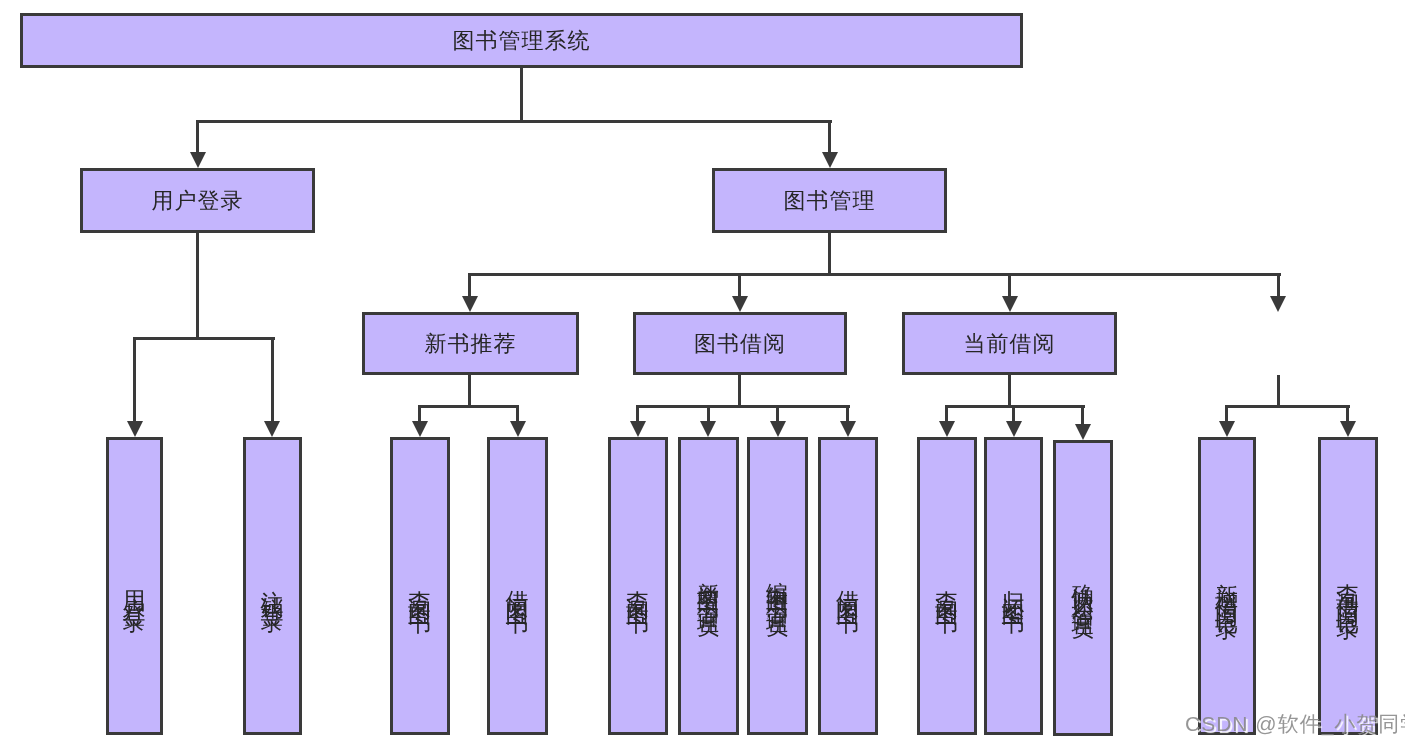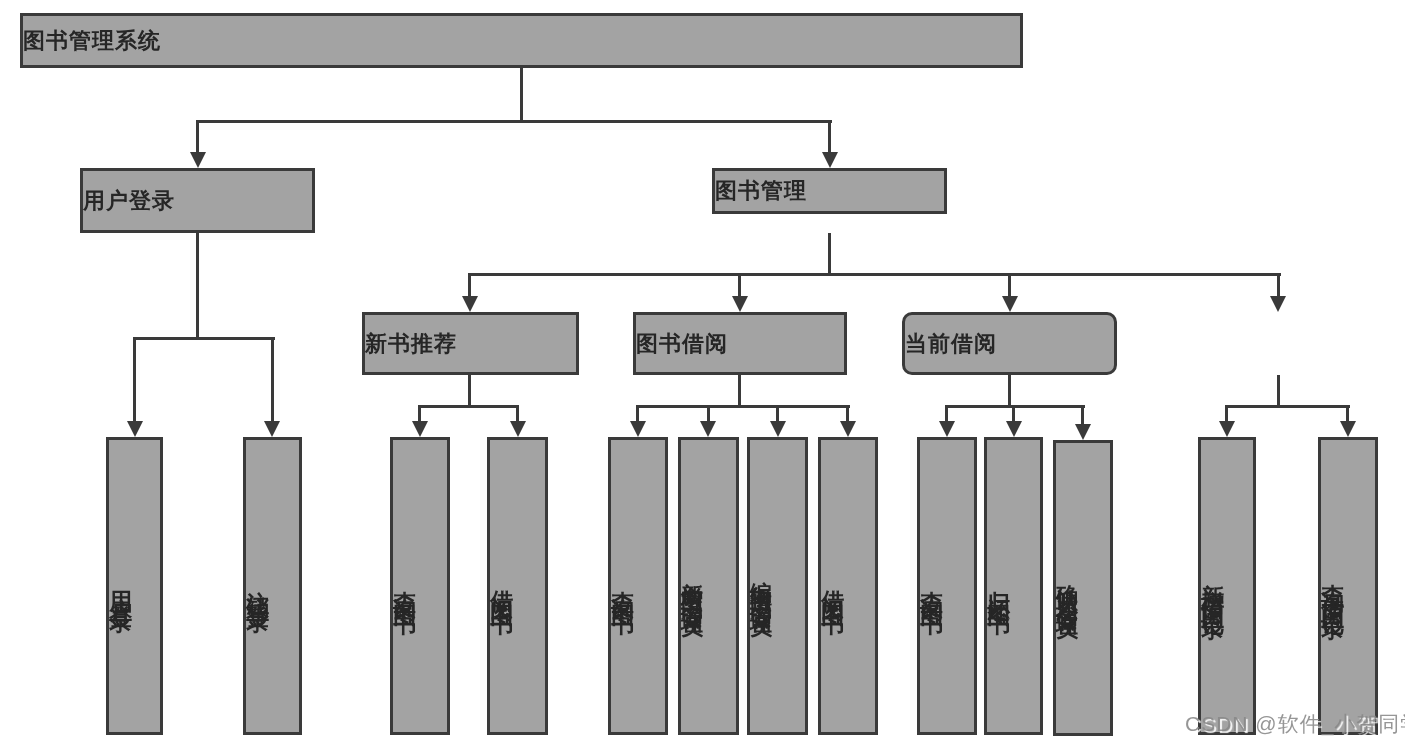--- a/index.html
+++ b/index.html
@@ -13,25 +13,25 @@
     height: 747px;
     background: #ffffff;
     overflow: hidden;
     font-family: "Liberation Sans", "DejaVu Sans", sans-serif;
     color: #262626;
   }
   .node {
     position: absolute;
     box-sizing: border-box;
     border: 3px solid #3a3a3a;
-    background: #a3a3a3;
+    background: #c4b5fd;
     display: flex;
     align-items: center;
+    justify-content: center;
     text-align: center;
-    font-weight: bold;
   }
   .hnode { font-size: 22px; letter-spacing: 1px; }
   .vnode span {
     writing-mode: vertical-rl;
     line-height: 1.05;
     font-size: 23px;
     letter-spacing: 7px;
   }
   .vnode.tight span {
     font-size: 22px;
@@ -73,21 +73,21 @@
   <div class="line" style="left:520px; top:68px; width:3px; height:55px;"></div>
   <div class="line" style="left:196px; top:120px; width:636px; height:3px;"></div>
   <div class="line" style="left:196px; top:123px; width:3px; height:31px;"></div>
   <div class="arr" style="left:190px; top:152px;"></div>
   <div class="line" style="left:828px; top:123px; width:3px; height:31px;"></div>
   <div class="arr" style="left:822px; top:152px;"></div>
 
   <div class="node hnode" style="left:80px; top:168px; width:235px; height:65px;">
     <span>用户登录</span>
   </div>
-  <div class="node hnode" style="left:712px; top:168px; width:235px; height:46px;">
+  <div class="node hnode" style="left:712px; top:168px; width:235px; height:65px;">
     <span>图书管理</span>
   </div>
 
   <div class="line" style="left:196px; top:233px; width:3px; height:107px;"></div>
   <div class="line" style="left:133px; top:337px; width:142px; height:3px;"></div>
   <div class="line" style="left:133px; top:340px; width:3px; height:84px;"></div>
   <div class="arr" style="left:127px; top:421px;"></div>
   <div class="line" style="left:271px; top:340px; width:3px; height:84px;"></div>
   <div class="arr" style="left:264px; top:421px;"></div>
 
@@ -101,21 +101,21 @@
   <div class="arr" style="left:1002px; top:296px;"></div>
   <div class="line" style="left:1277px; top:276px; width:3px; height:22px;"></div>
   <div class="arr" style="left:1270px; top:296px;"></div>
 
   <div class="node hnode" style="left:362px; top:312px; width:217px; height:63px;">
     <span>新书推荐</span>
   </div>
   <div class="node hnode" style="left:633px; top:312px; width:214px; height:63px;">
     <span>图书借阅</span>
   </div>
-  <div class="node hnode" style="left:902px; top:312px; width:215px; height:63px;border-radius:10px;">
+  <div class="node hnode" style="left:902px; top:312px; width:215px; height:63px;">
     <span>当前借阅</span>
   </div>
 
   <div class="line" style="left:468px; top:375px; width:3px; height:33px;"></div>
   <div class="line" style="left:418px; top:405px; width:101px; height:3px;"></div>
   <div class="line" style="left:418px; top:408px; width:3px; height:16px;"></div>
   <div class="arr" style="left:412px; top:421px;"></div>
   <div class="line" style="left:516px; top:408px; width:3px; height:16px;"></div>
   <div class="arr" style="left:510px; top:421px;"></div>
 

